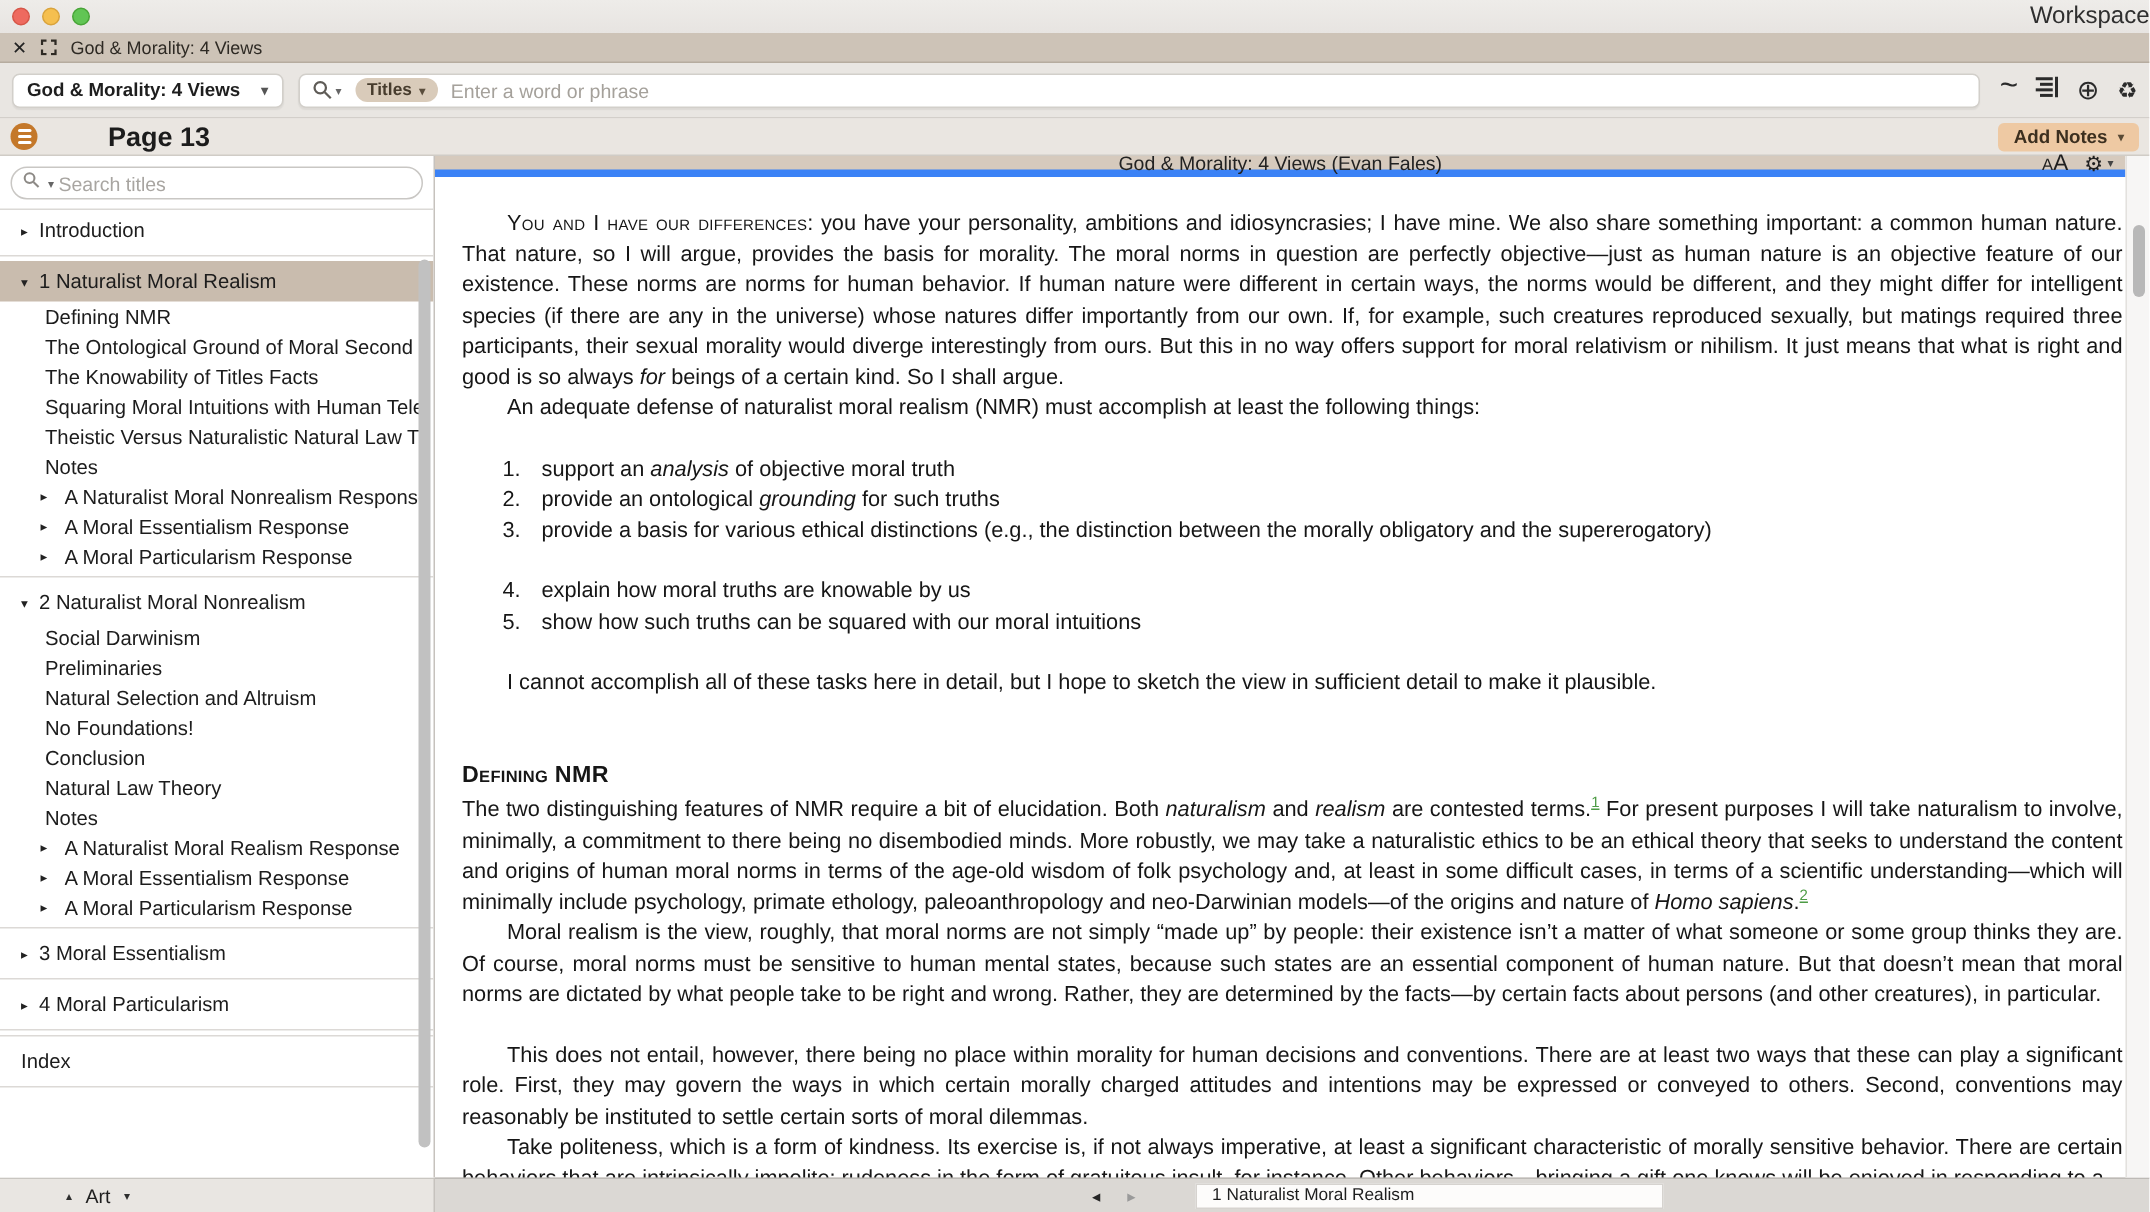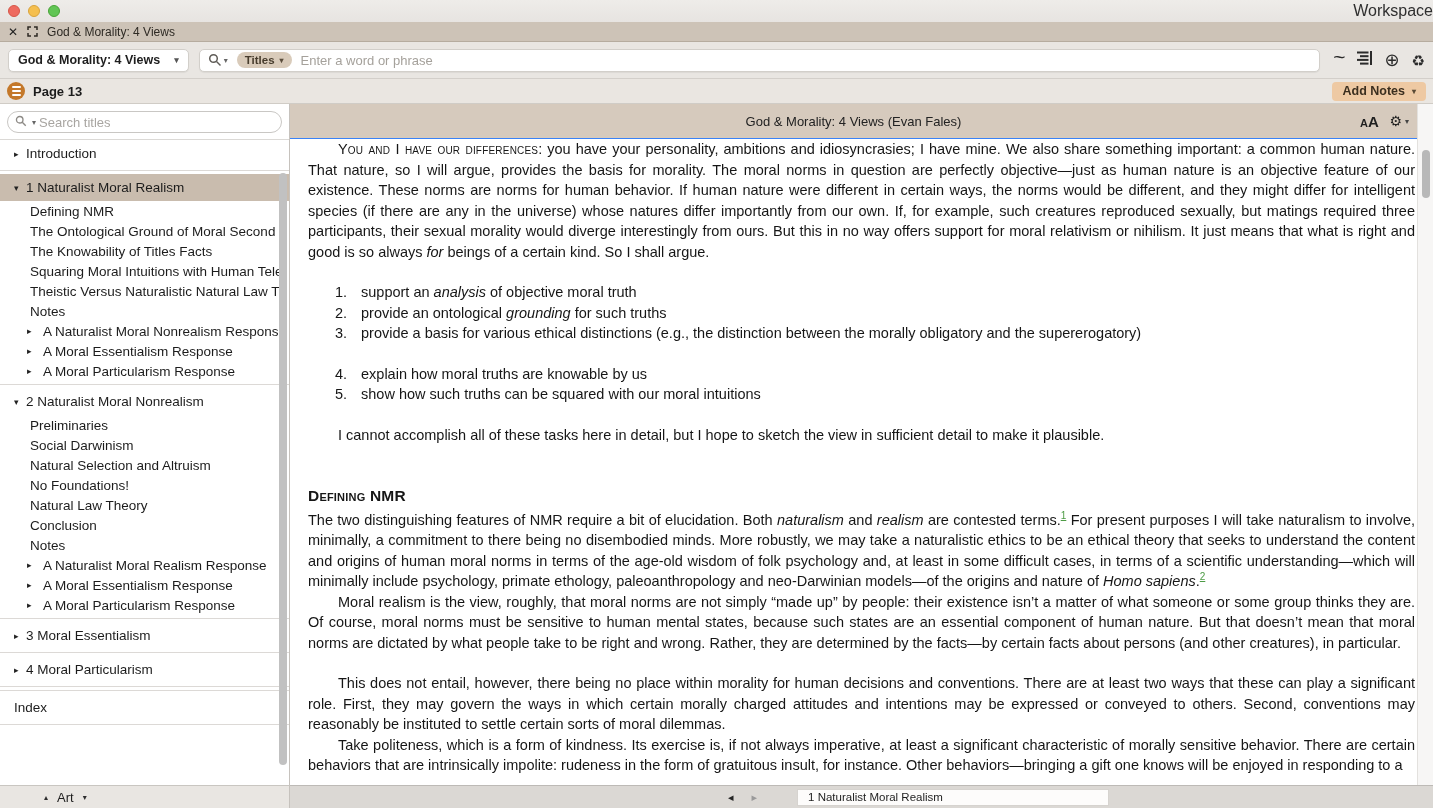--- a/index.html
+++ b/index.html
@@ -35,21 +35,21 @@
   .toolbar-icons { display:flex; align-items:center; gap:12px; color:#2b2b2b; }
   .icon-wave { font-size:21px; line-height:10px; transform:translateY(-3px); }
   .icon-plus { font-size:18px; line-height:1; }
   .icon-recycle { font-size:15px; line-height:1; }
 
   
   .subheader { height:25px; background:#eae6e1; border-bottom:1px solid #d0ccc6; display:flex; align-items:center; justify-content:space-between; padding:0 7px; flex:none; }
   .subheader-left { display:flex; align-items:center; gap:8px; }
   .toc-badge { width:18px; height:18px; border-radius:50%; background:#c4782a; display:flex; flex-direction:column; justify-content:center; align-items:center; gap:2px; }
   .toc-badge i { display:block; width:9px; height:2px; background:#fff; border-radius:1px; }
-  .page-label { font-size:13px; font-weight:bold; color:#1c1c1c; }
+  .page-label { font-size:18px; font-weight:bold; color:#1c1c1c;margin-left:39px; }
   .add-notes { background:#eec9a3; border:none; border-radius:4px; height:19px; display:flex; align-items:center; padding:0 10px; gap:7px; font-size:12.5px; font-weight:bold; color:#3c2f1f; }
   .add-notes .caret { font-size:8px; color:#5a4a35; }
 
   
   .main { flex:1; display:flex; min-height:0; }
 
   .sidebar { width:290px; flex:none; background:#fff; border-right:1px solid #c6c2bd; position:relative; overflow:hidden; }
   .sidebar-search { padding:7px 7px 6px 7px; border-bottom:1px solid #dbd9d6; }
   .search-field { height:22px; border:1px solid #c9c7c4; border-radius:11px; display:flex; align-items:center; padding:0 7px; gap:3px; background:#fff; }
   .search-field input { border:none; outline:none; flex:1; font-size:13px; color:#222; font-family:"Liberation Sans",sans-serif; }
@@ -63,24 +63,24 @@
   .tree-row.top.selected { background:#c9bcae; }
   .tree-row.child { padding:2.5px 8px 2.5px 30px; }
   .tree-row.sub { padding:2.5px 8px 2.5px 27px; }
   .tree-row.sub .arrow { width:16px; }
   .tree-divider { border-top:1px solid #dcd9d6; margin:3px 0; }
   .sidebar-scrollbar { position:absolute; top:0; right:0; width:11px; height:100%; }
   .sidebar-scrollbar .thumb { position:absolute; top:69px; right:2px; width:8px; height:592px; background:#c1c1c1; border-radius:4px; }
 
   
   .content { flex:1; position:relative; min-width:0; }
-  .content-header { height:35px; margin-right:16px; background:#d6cabd; border-bottom:1px solid #3b82f6; display:flex; align-items:center; position:relative; }
+  .content-header { height:14px; margin-right:16px; background:#d6cabd; border-bottom:5px solid #3b82f6; display:flex; align-items:center; position:relative; }
   .content-title { position:absolute; left:0; right:0; text-align:center; font-size:13px; color:#222; }
   .content-tools { position:absolute; right:8px; display:flex; align-items:center; gap:10px; color:#1f1f1f; }
-  .text-size { font-variant:small-caps; font-weight:bold; font-size:15px; letter-spacing:.5px; }
+  .text-size { font-variant:small-caps; font-weight:normal; font-size:15px; letter-spacing:.5px; }
   .gear-wrap { display:flex; align-items:center; gap:3px; }
   .icon-gear { font-size:14px; line-height:1; }
   .gear-wrap .caret { font-size:8px; color:#444; }
 
   .reader { position:absolute; top:27px; left:0; right:16px; bottom:0; overflow:hidden; padding:8px 2px 0 18px; font-size:14.5px; line-height:20.5px; color:#161616; }
   .reader p { text-align:justify; }
   .reader p.indent { text-indent:30px; }
   .gap-before { margin-top:20px; }
   .h2 { margin-top:41px; margin-bottom:3px; font-weight:bold; font-variant:small-caps; font-size:15.5px; letter-spacing:.2px; }
   .li { display:flex; margin-left:27px; }
@@ -234,36 +234,36 @@
           <div class="tree-row sub">
             <span class="arrow">▸</span>
             <span class="lbl">A Moral Particularism Response</span>
           </div>
           <div class="tree-divider"></div>
           <div class="tree-row top">
             <span class="arrow">▾</span>
             <span class="lbl">2 Naturalist Moral Nonrealism</span>
           </div>
           <div class="tree-row child">
+            <span class="lbl">Social Darwinism</span>
+          </div>
+          <div class="tree-row child">
             <span class="lbl">Preliminaries</span>
           </div>
           <div class="tree-row child">
-            <span class="lbl">Social Darwinism</span>
-          </div>
-          <div class="tree-row child">
             <span class="lbl">Natural Selection and Altruism</span>
           </div>
           <div class="tree-row child">
             <span class="lbl">No Foundations!</span>
           </div>
           <div class="tree-row child">
+            <span class="lbl">Conclusion</span>
+          </div>
+          <div class="tree-row child">
             <span class="lbl">Natural Law Theory</span>
-          </div>
-          <div class="tree-row child">
-            <span class="lbl">Conclusion</span>
           </div>
           <div class="tree-row child">
             <span class="lbl">Notes</span>
           </div>
           <div class="tree-row sub">
             <span class="arrow">▸</span>
             <span class="lbl">A Naturalist Moral Realism Response</span>
           </div>
           <div class="tree-row sub">
             <span class="arrow">▸</span>
@@ -301,20 +301,21 @@
         <div class="content-tools">
           <span class="text-size"><span class="seg-smallcaps">a</span>A</span>
           <span class="gear-wrap">
             <span class="icon-gear">⚙</span>
             <span class="caret">▾</span>
           </span>
         </div>
       </div>
       <div class="reader" id="reader">
           <p class="indent"><span class="seg-smallcaps">You and I have our differences</span><span>: you have your personality, ambitions and idiosyncrasies; I have mine. We also share something important: a common human nature. That nature, so I will argue, provides the basis for morality. The moral norms in question are perfectly objective—just as human nature is an objective feature of our existence. These norms are norms for human behavior. If human nature were different in certain ways, the norms would be different, and they might differ for intelligent species (if there are any in the universe) whose natures differ importantly from our own. If, for example, such creatures reproduced sexually, but matings required three participants, their sexual morality would diverge interestingly from ours. But this in no way offers support for moral relativism or nihilism. It just means that what is right and good is so always </span><span class="seg-italic">for</span><span> beings of a certain kind. So I shall argue.</span></p>
+          <p class="indent"><span>An adequate defense of naturalist moral realism (NMR) must accomplish at least the following things:</span></p>
           <div class="li gap-before">
             <span class="num">1.</span>
             <span><span>support an </span><span class="seg-italic">analysis</span><span> of objective moral truth</span></span>
           </div>
           <div class="li">
             <span class="num">2.</span>
             <span><span>provide an ontological </span><span class="seg-italic">grounding</span><span> for such truths</span></span>
           </div>
           <div class="li">
             <span class="num">3.</span>

